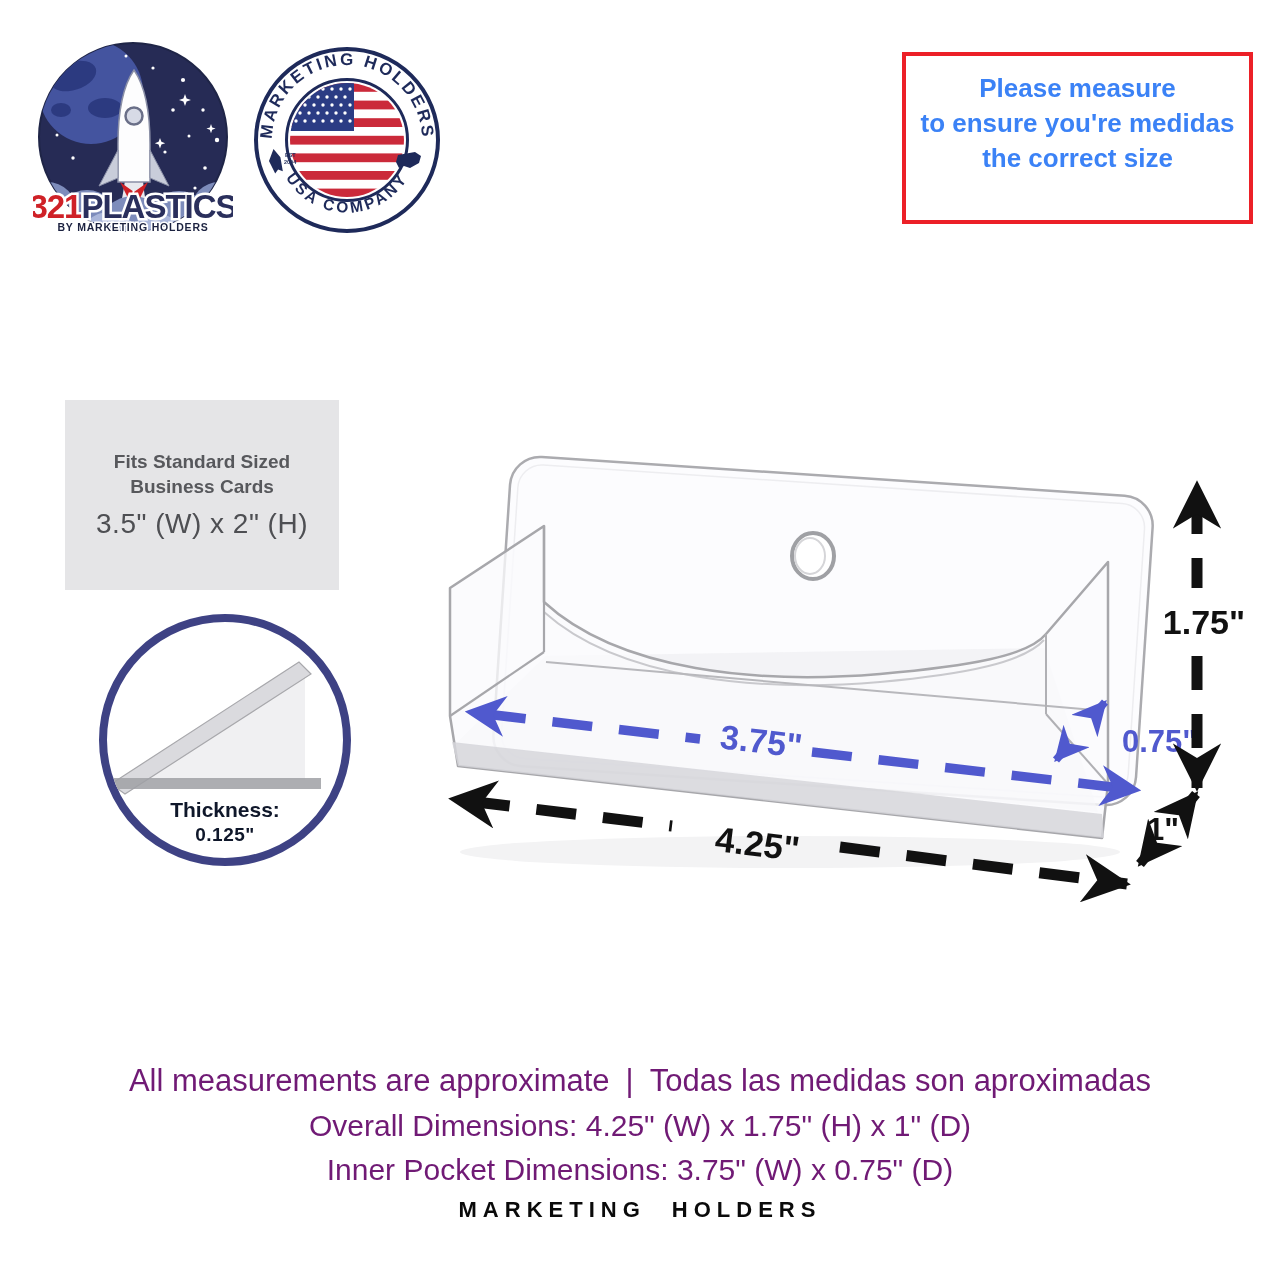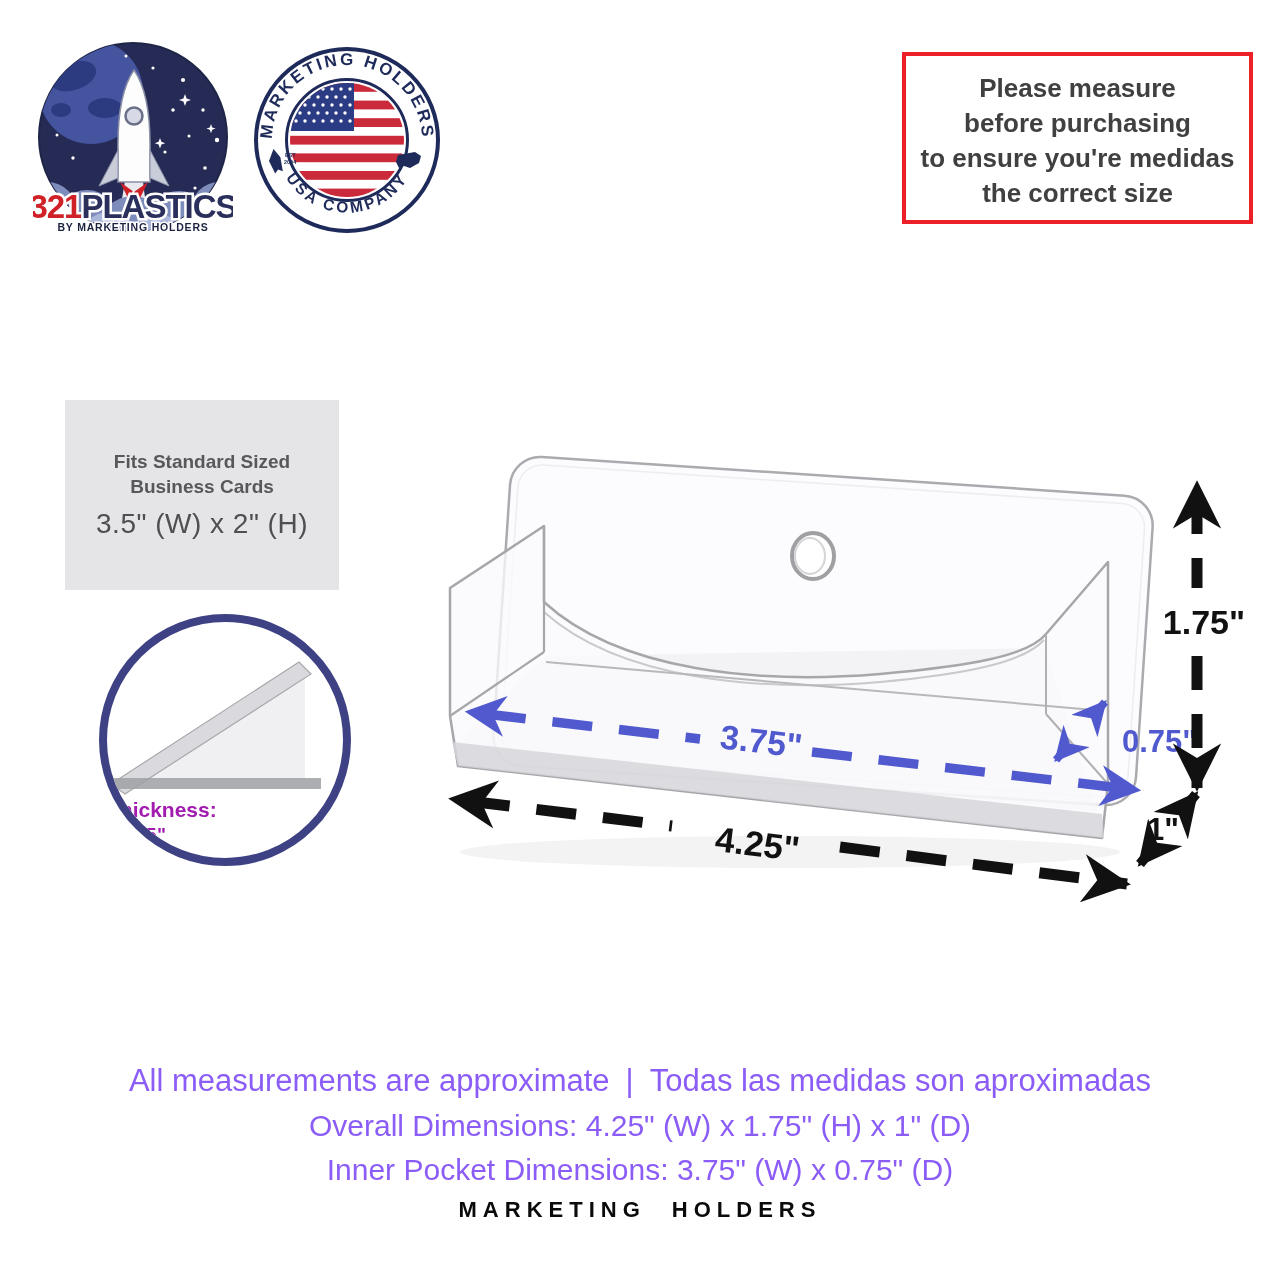--- a/index.html
+++ b/index.html
@@ -5,40 +5,40 @@
   html,body{margin:0;padding:0;}
   body{
     width:1280px;height:1280px;position:relative;background:#ffffff;
     font-family:"Liberation Sans", sans-serif;overflow:hidden;
   }
   .abs{position:absolute;}
   
   .warnbox{
     left:902px;top:52px;width:351px;height:172px;box-sizing:border-box;
     border:4px solid #ec2027;padding-top:15px;text-align:center;
-    color:#404040;font-weight:bold;font-size:26px;line-height:35px;
+    color:#3b82f6;font-weight:bold;font-size:26px;line-height:35px;
   }
   
   .fitsbox{
     left:65px;top:400px;width:274px;height:190px;background:#e5e5e7;
     box-sizing:border-box;text-align:center;padding-top:49px;color:#57585c;
   }
   .fitsbox .l{font-size:19px;font-weight:bold;line-height:25px;}
   .fitsbox .dims{font-size:28px;color:#4e4f53;margin-top:9px;letter-spacing:.5px;}
   
   .thickcircle{
     left:99px;top:614px;width:252px;height:252px;border-radius:50%;
     border:8px solid #3e4284;background:#fff;box-sizing:border-box;overflow:hidden;
   }
   .thickcircle svg{position:absolute;left:0;top:0;}
-  .thicklabel{position:absolute;width:100%;color:#a21caf;}
+  .thicklabel{position:absolute;width:100%;text-align:center;color:#0f172a;}
   .thicklabel.t1{top:176px;font-size:21px;font-weight:bold;}
   .thicklabel.t2{top:202px;font-size:19px;font-weight:bold;letter-spacing:.5px;}
   
-  .f-line{left:0;width:1280px;text-align:center;color:#8b5cf6;}
+  .f-line{left:0;width:1280px;text-align:center;color:#701a75;}
   .f1{top:1063px;font-size:31px;}
   .f1 .sep{margin:0 16px;}
   .f2{top:1109px;font-size:30px;}
   .f3{top:1153px;font-size:30px;}
   .fbrand{top:1197px;font-size:22px;font-weight:bold;letter-spacing:6px;word-spacing:14px;color:#0a0a0a;}
   svg{display:block;}
   svg text{font-family:"Liberation Sans", sans-serif;}
 </style>
 </head>
 <body>
@@ -179,21 +179,20 @@
 
   <g fill="#1e2a5a">
     <path d="M25,104 l4,10 -2,14 -4,-3 -4,3 -2,-14 Z" transform="rotate(-18 23 115)"></path>
     <text x="33" y="112" font-size="5.5" font-weight="bold">EST</text>
     <text x="32" y="119" font-size="5.5" font-weight="bold">2004</text>
   </g>
 </svg>
 
 <div class="abs warnbox">
   <div>Please measure</div>
-  <div>before purchasing</div>
   <div>to ensure you're medidas</div>
   <div>the correct size</div>
 </div>
 
 <div class="abs fitsbox">
   <div class="l">Fits Standard Sized</div>
   <div class="l">Business Cards</div>
   <div class="dims">3.5" (W) x 2" (H)</div>
 </div>
 

